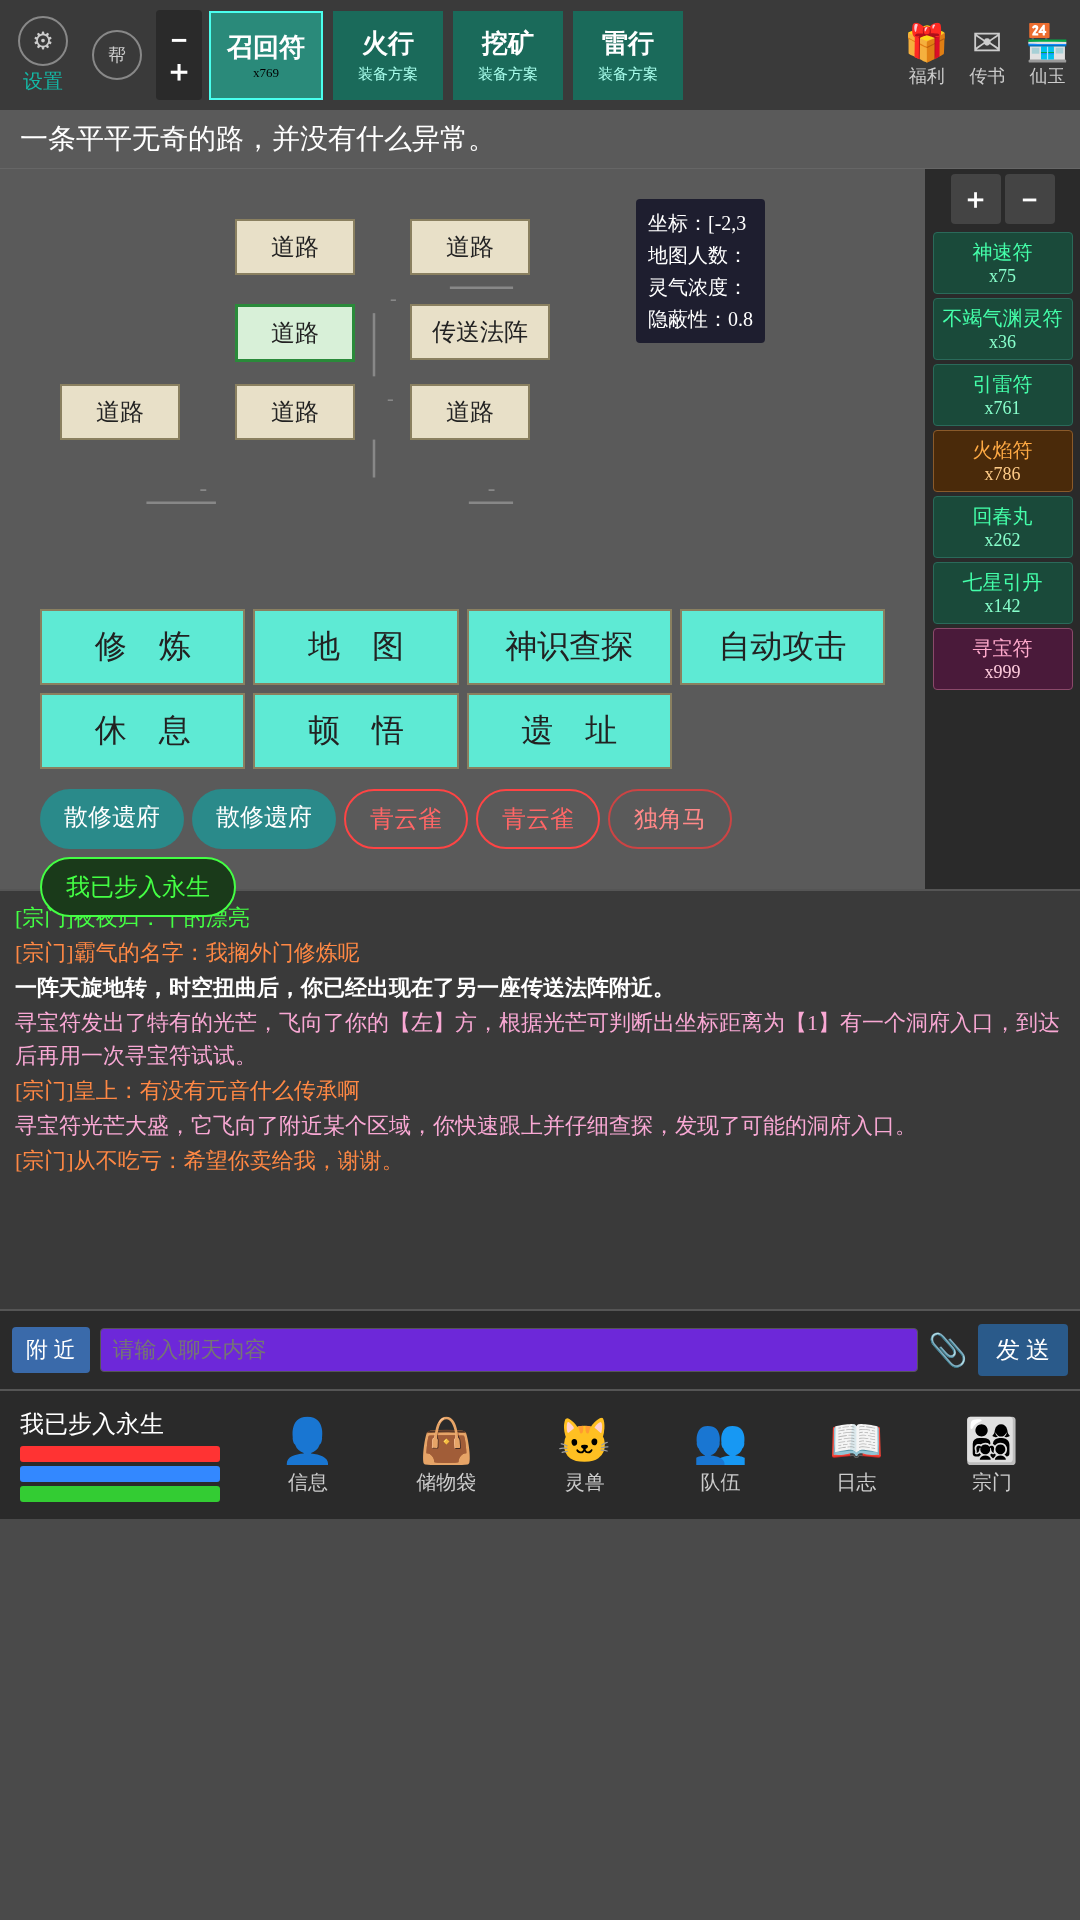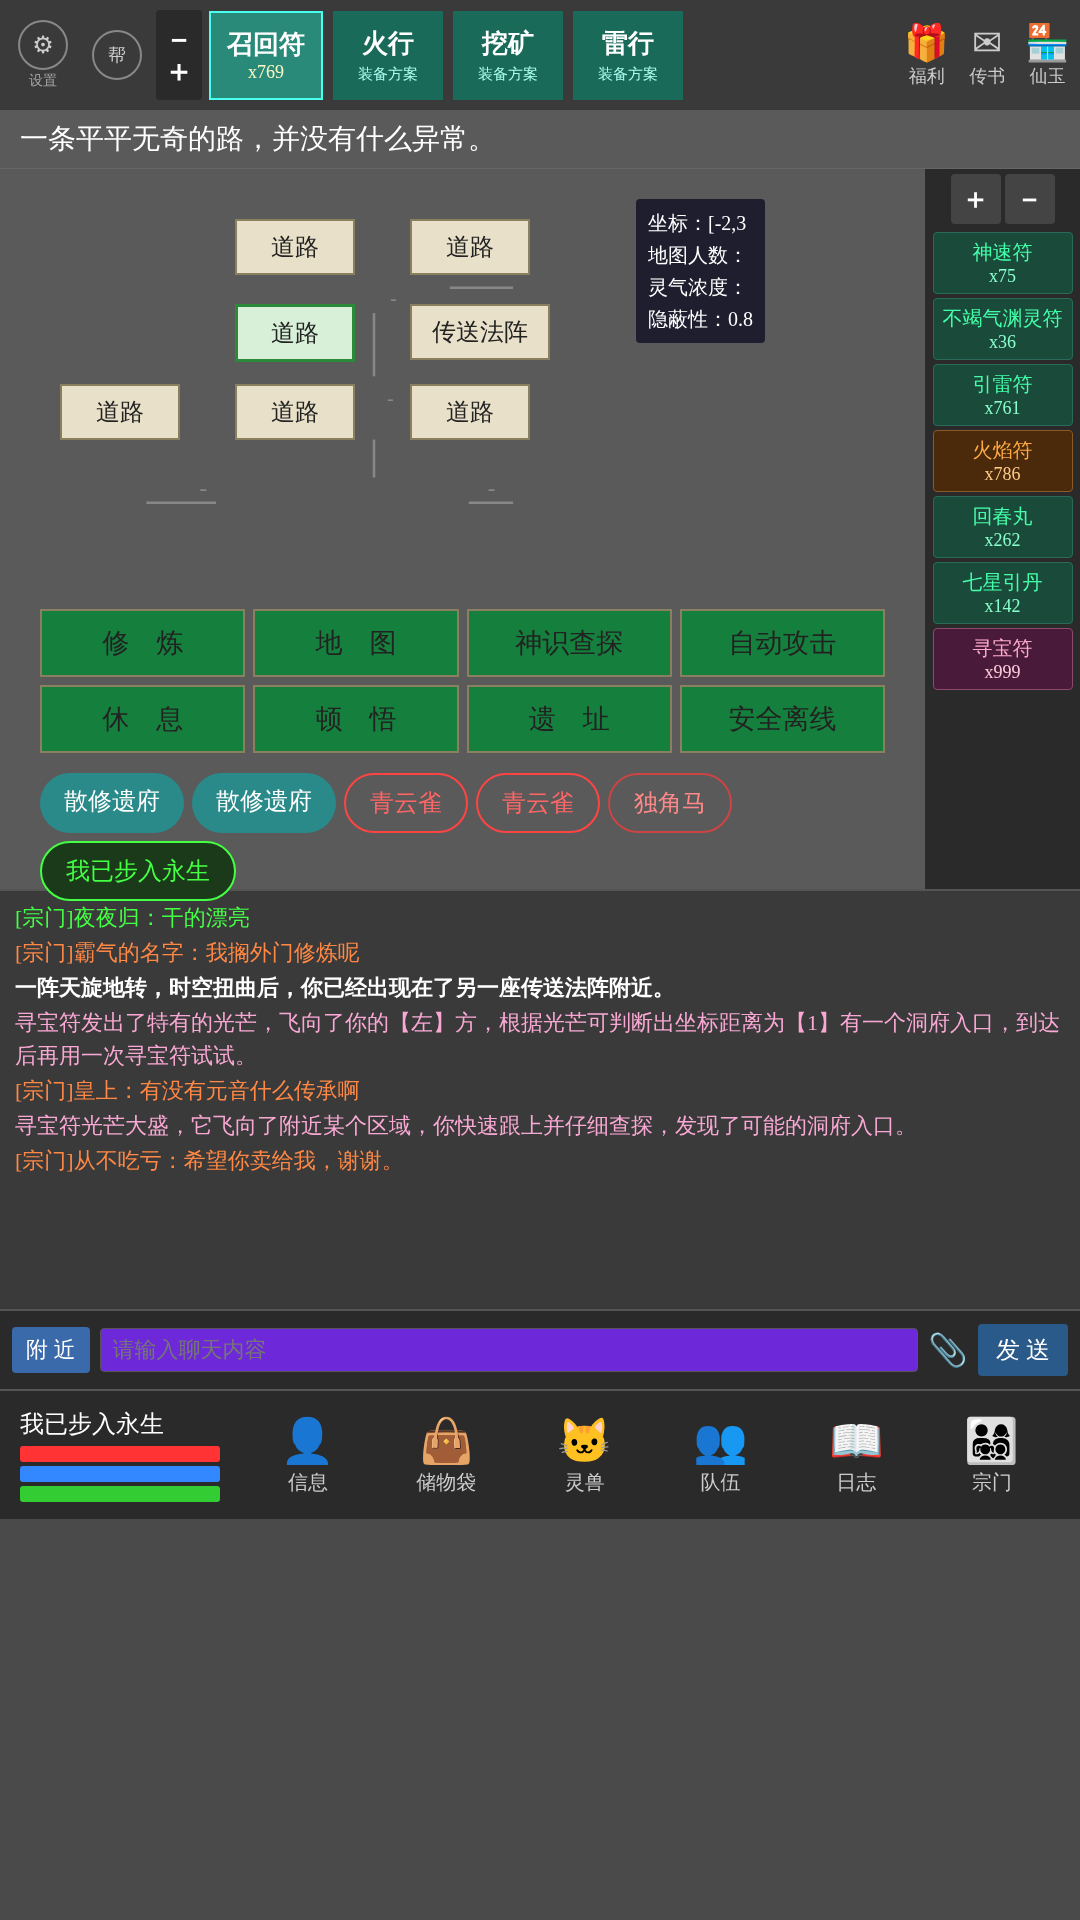--- a/index.html
+++ b/index.html
@@ -35,21 +35,21 @@
       font-size: 22px;
       width: 70px;
     }
     .tool-icon-btn .icon-circle {
       width: 50px; height: 50px;
       border-radius: 50%;
       border: 2px solid #888;
       display: flex; align-items: center; justify-content: center;
       font-size: 24px;
     }
-    .tool-icon-btn .label { font-size: 14px; color: #a3a3a3; margin-top: 2px; }
+    .tool-icon-btn .label { font-size: 20px; color: #14b8a6; margin-top: 2px; }
 
     .plus-minus-box {
       display: flex;
       flex-direction: column;
       align-items: center;
       background: #2a2a2a;
       border-radius: 4px;
       padding: 4px 8px;
       color: white;
       font-size: 28px;
@@ -73,21 +73,21 @@
       padding: 6px 16px;
       border-radius: 0;
       margin: 0 3px;
       min-width: 110px;
       height: 89px;
     }
     .tab-btn .tab-label { font-size: 26px; font-weight: bold; }
     .tab-btn .tab-sub { font-size: 15px; color: #aaffee; margin-top: 4px; }
     .tab-btn.selected { background: #2a8a7a; border: 2px solid #4affee; }
 
-    .tab-count { font-size: 18px; color: #fef9c3; }
+    .tab-count { font-size: 13px; color: #000000; }
 
     .toolbar-right {
       display: flex;
       align-items: center;
       margin-left: auto;
       padding-right: 10px;
       gap: 20px;
     }
     .right-icon-btn {
       display: flex;
@@ -145,24 +145,24 @@
 
     
     .action-buttons {
       display: grid;
       grid-template-columns: repeat(4, 1fr);
       gap: 8px;
       padding: 10px 20px;
       margin-top: 10px;
     }
     .action-btn {
-      background: #15803d;
+      background: #5eead4;
       border: 2px solid #8a8060;
       padding: 14px 8px;
-      font-size: 27px;
+      font-size: 32px;
       color: #222;
       text-align: center;
       cursor: pointer;
       font-family: 'SimSun', 'STSong', serif;
     }
 
     
     .entity-buttons {
       display: flex;
       flex-wrap: wrap;
@@ -473,21 +473,20 @@
     </div>
 
     <div class="action-buttons">
       <div class="action-btn">修　炼</div>
       <div class="action-btn">地　图</div>
       <div class="action-btn">神识查探</div>
       <div class="action-btn">自动攻击</div>
       <div class="action-btn">休　息</div>
       <div class="action-btn">顿　悟</div>
       <div class="action-btn">遗　址</div>
-      <div class="action-btn">安全离线</div>
     </div>
 
     <div class="entity-buttons">
       <div class="entity-btn teal">散修遗府</div>
       <div class="entity-btn teal">散修遗府</div>
       <div class="entity-btn red-outline">青云雀</div>
       <div class="entity-btn red-outline">青云雀</div>
       <div class="entity-btn dark-red">独角马</div>
       <div class="entity-btn green-text">我已步入永生</div>
     </div>

